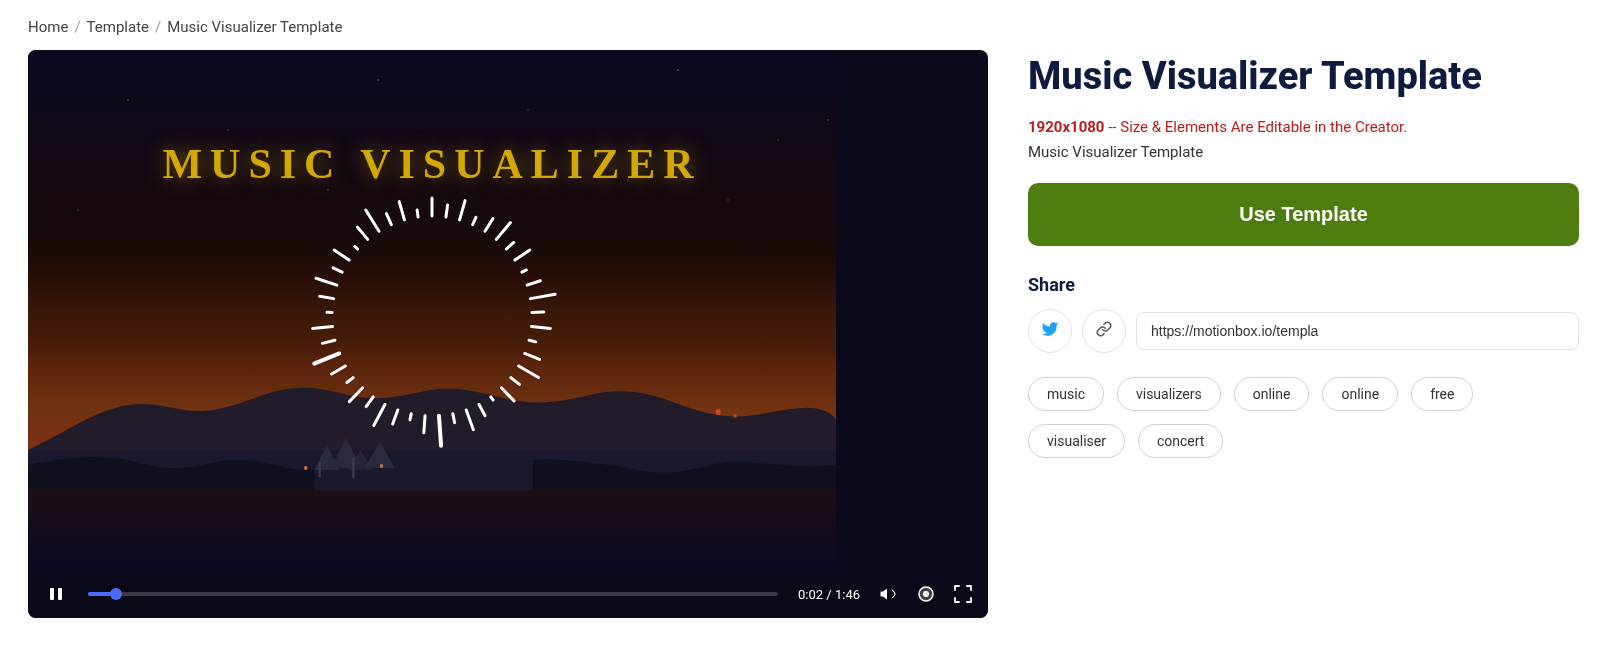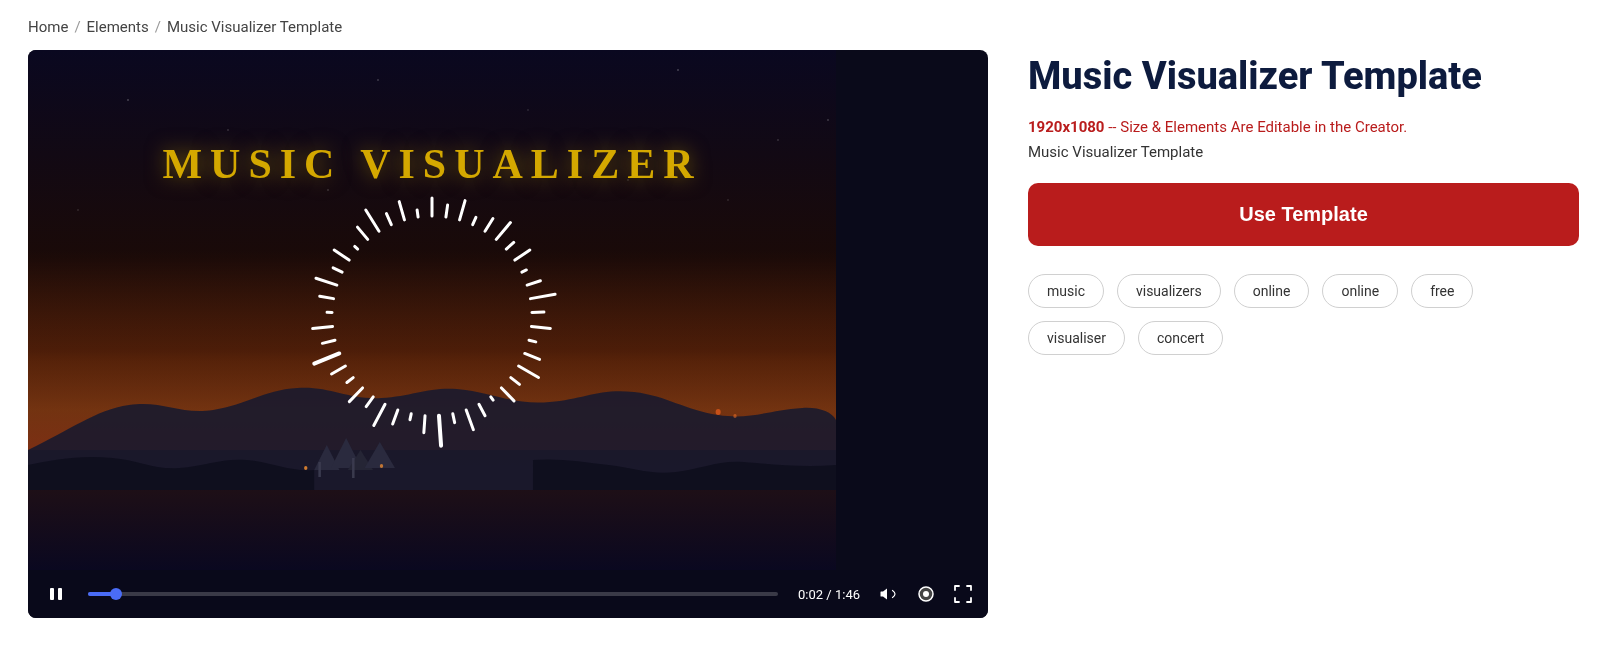--- a/index.html
+++ b/index.html
@@ -223,21 +223,21 @@
     .template-subtitle {
       font-size: 15px;
       color: #333;
       margin-bottom: 22px;
     }
 
     .use-template-btn {
       display: block;
       width: 100%;
       padding: 20px;
-      background: #b91c1c;
+      background: #4d7c0f;
       color: #fff;
       font-size: 20px;
       font-weight: 600;
       border: none;
       border-radius: 10px;
       cursor: pointer;
       text-align: center;
       margin-bottom: 28px;
       transition: background 0.2s;
     }
@@ -301,21 +301,21 @@
       background: #fff;
       cursor: pointer;
     }
   </style>
 </head>
 <body>
 
 <nav class="breadcrumb">
   <a>Home</a>
   <span class="sep">/</span>
-  <a>Elements</a>
+  <a>Template</a>
   <span class="sep">/</span>
   <span class="current">Music Visualizer Template</span>
 </nav>
 
 <div class="main-layout">
 
   <div class="video-container">
     <div class="video-canvas">
       <div class="stars"></div>
       <div class="horizon"></div>
@@ -443,20 +443,41 @@
 
     <p class="template-meta">
       <strong>1920x1080</strong>
       <span>-- Size &amp; Elements Are Editable in the Creator.</span>
     </p>
 
     <p class="template-subtitle">Music Visualizer Template</p>
 
     <button class="use-template-btn">Use Template</button>
 
+    <div class="share-section">
+      <div class="share-label">Share</div>
+      <div class="share-row">
+        <button class="share-icon-btn">
+          <span class="twitter-icon">
+            <svg width="18" height="18" viewBox="0 0 24 24" fill="#1da1f2" xmlns="http://www.w3.org/2000/svg">
+              <path d="M23 3a10.9 10.9 0 0 1-3.14 1.53 4.48 4.48 0 0 0-7.86 3v1A10.66 10.66 0 0 1 3 4s-4 9 5 13a11.64 11.64 0 0 1-7 2c9 5 20 0 20-11.5a4.5 4.5 0 0 0-.08-.83A7.72 7.72 0 0 0 23 3z"></path>
+            </svg>
+          </span>
+        </button>
+        <button class="share-icon-btn">
+          <span class="link-icon">
+            <svg width="16" height="16" viewBox="0 0 24 24" fill="none" stroke="#555" stroke-width="2.2" stroke-linecap="round" stroke-linejoin="round" xmlns="http://www.w3.org/2000/svg">
+              <path d="M10 13a5 5 0 0 0 7.54.54l3-3a5 5 0 0 0-7.07-7.07l-1.72 1.71"></path>
+              <path d="M14 11a5 5 0 0 0-7.54-.54l-3 3a5 5 0 0 0 7.07 7.07l1.71-1.71"></path>
+            </svg>
+          </span>
+        </button>
+        <input class="share-url" type="text" readonly="" value="https://motionbox.io/templa" style="">
+      </div>
+    </div>
 
     <div class="tags-section">
     <span class="tag">music</span>
         <span class="tag">visualizers</span>
         <span class="tag">online</span>
         <span class="tag">online</span>
         <span class="tag">free</span>
         <span class="tag">visualiser</span>
         <span class="tag">concert</span>
       </div>

